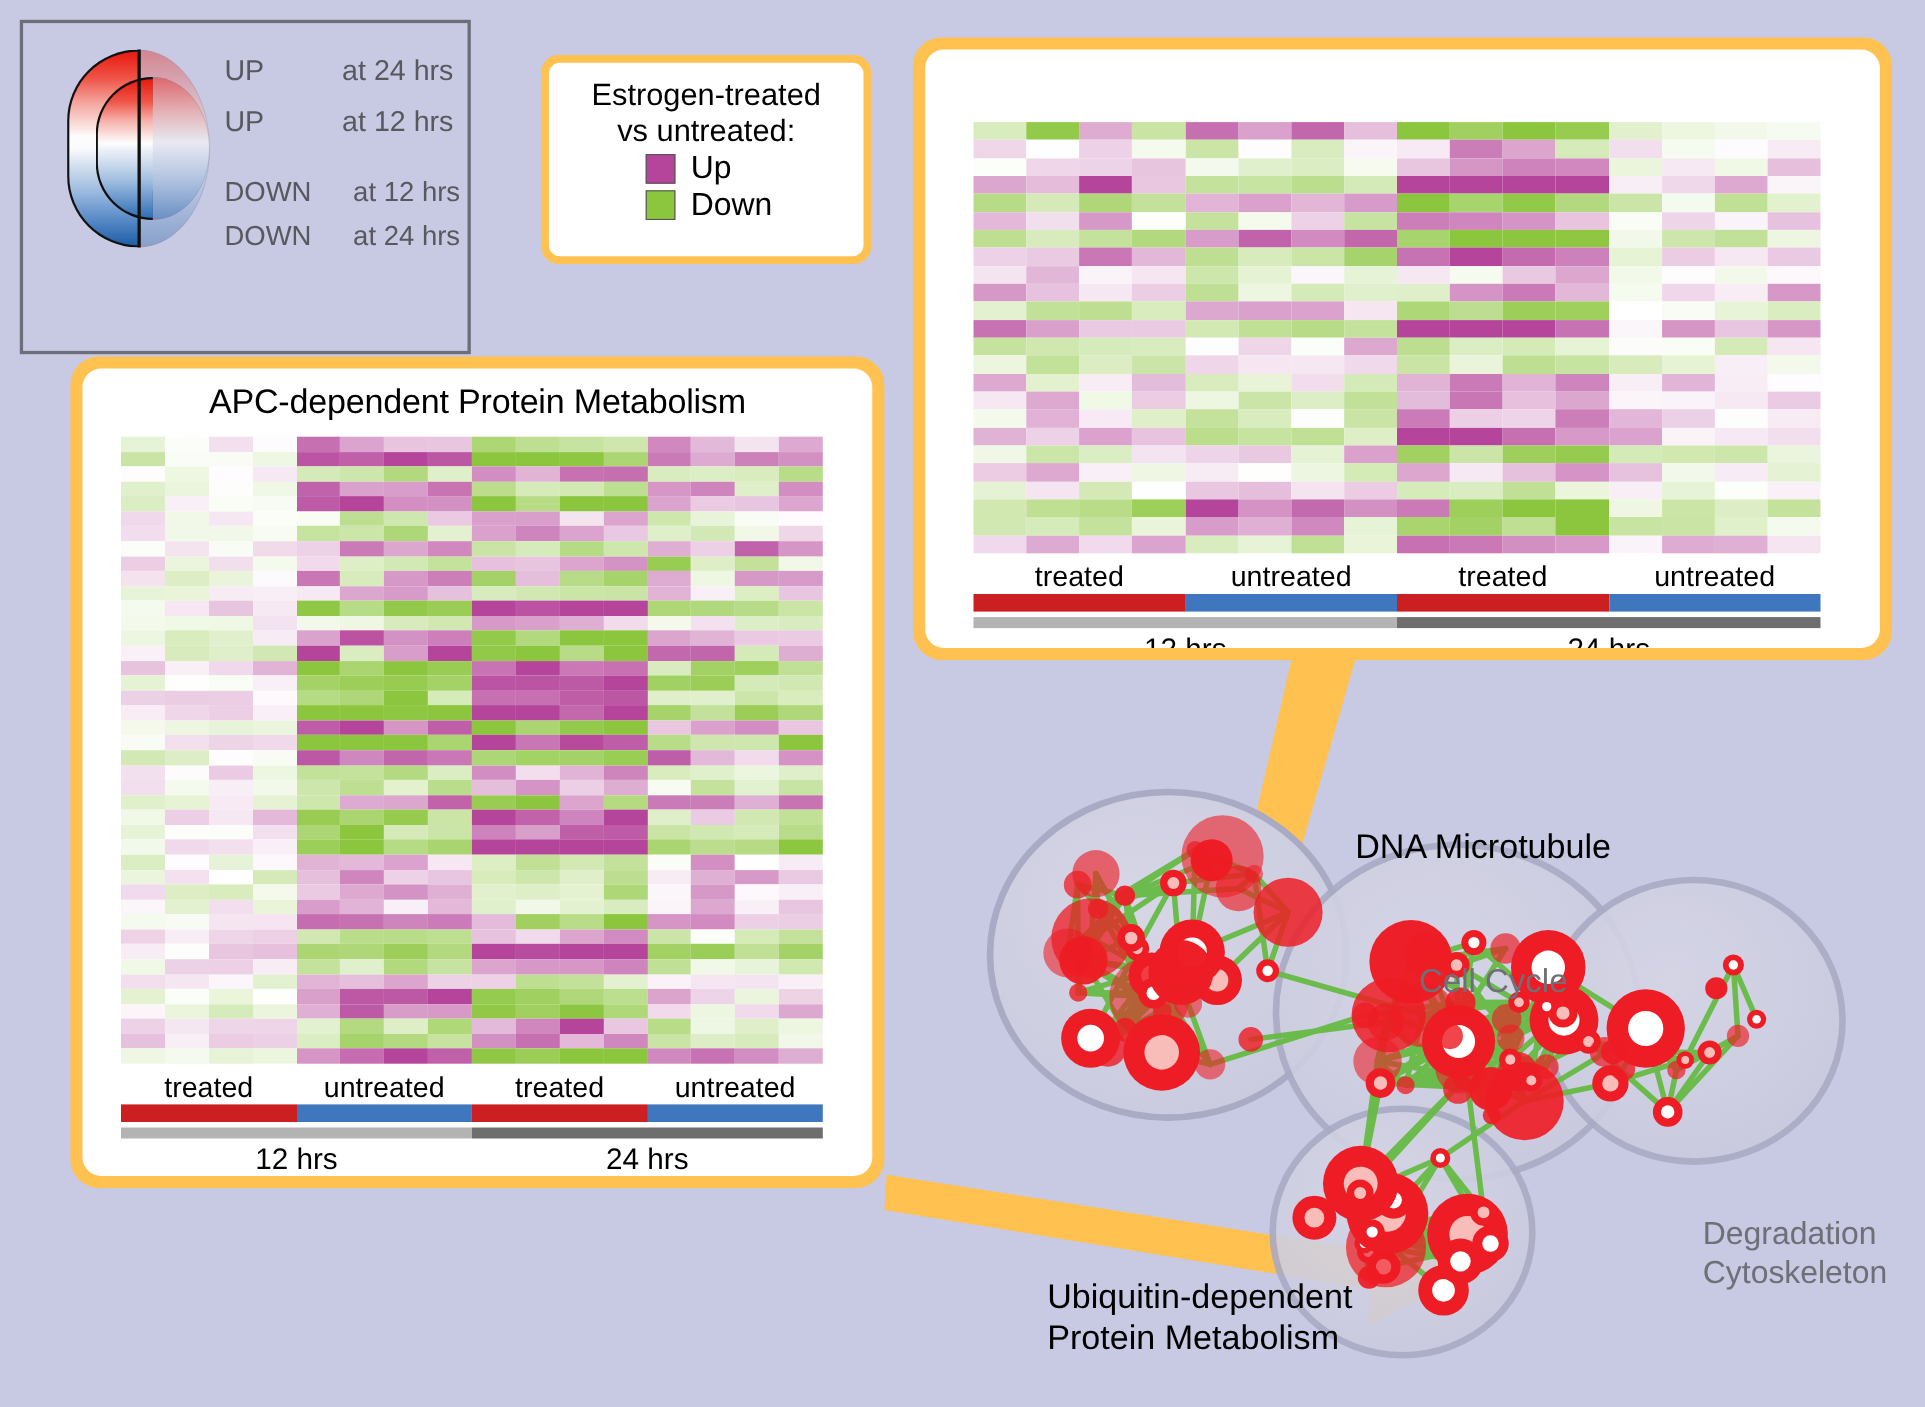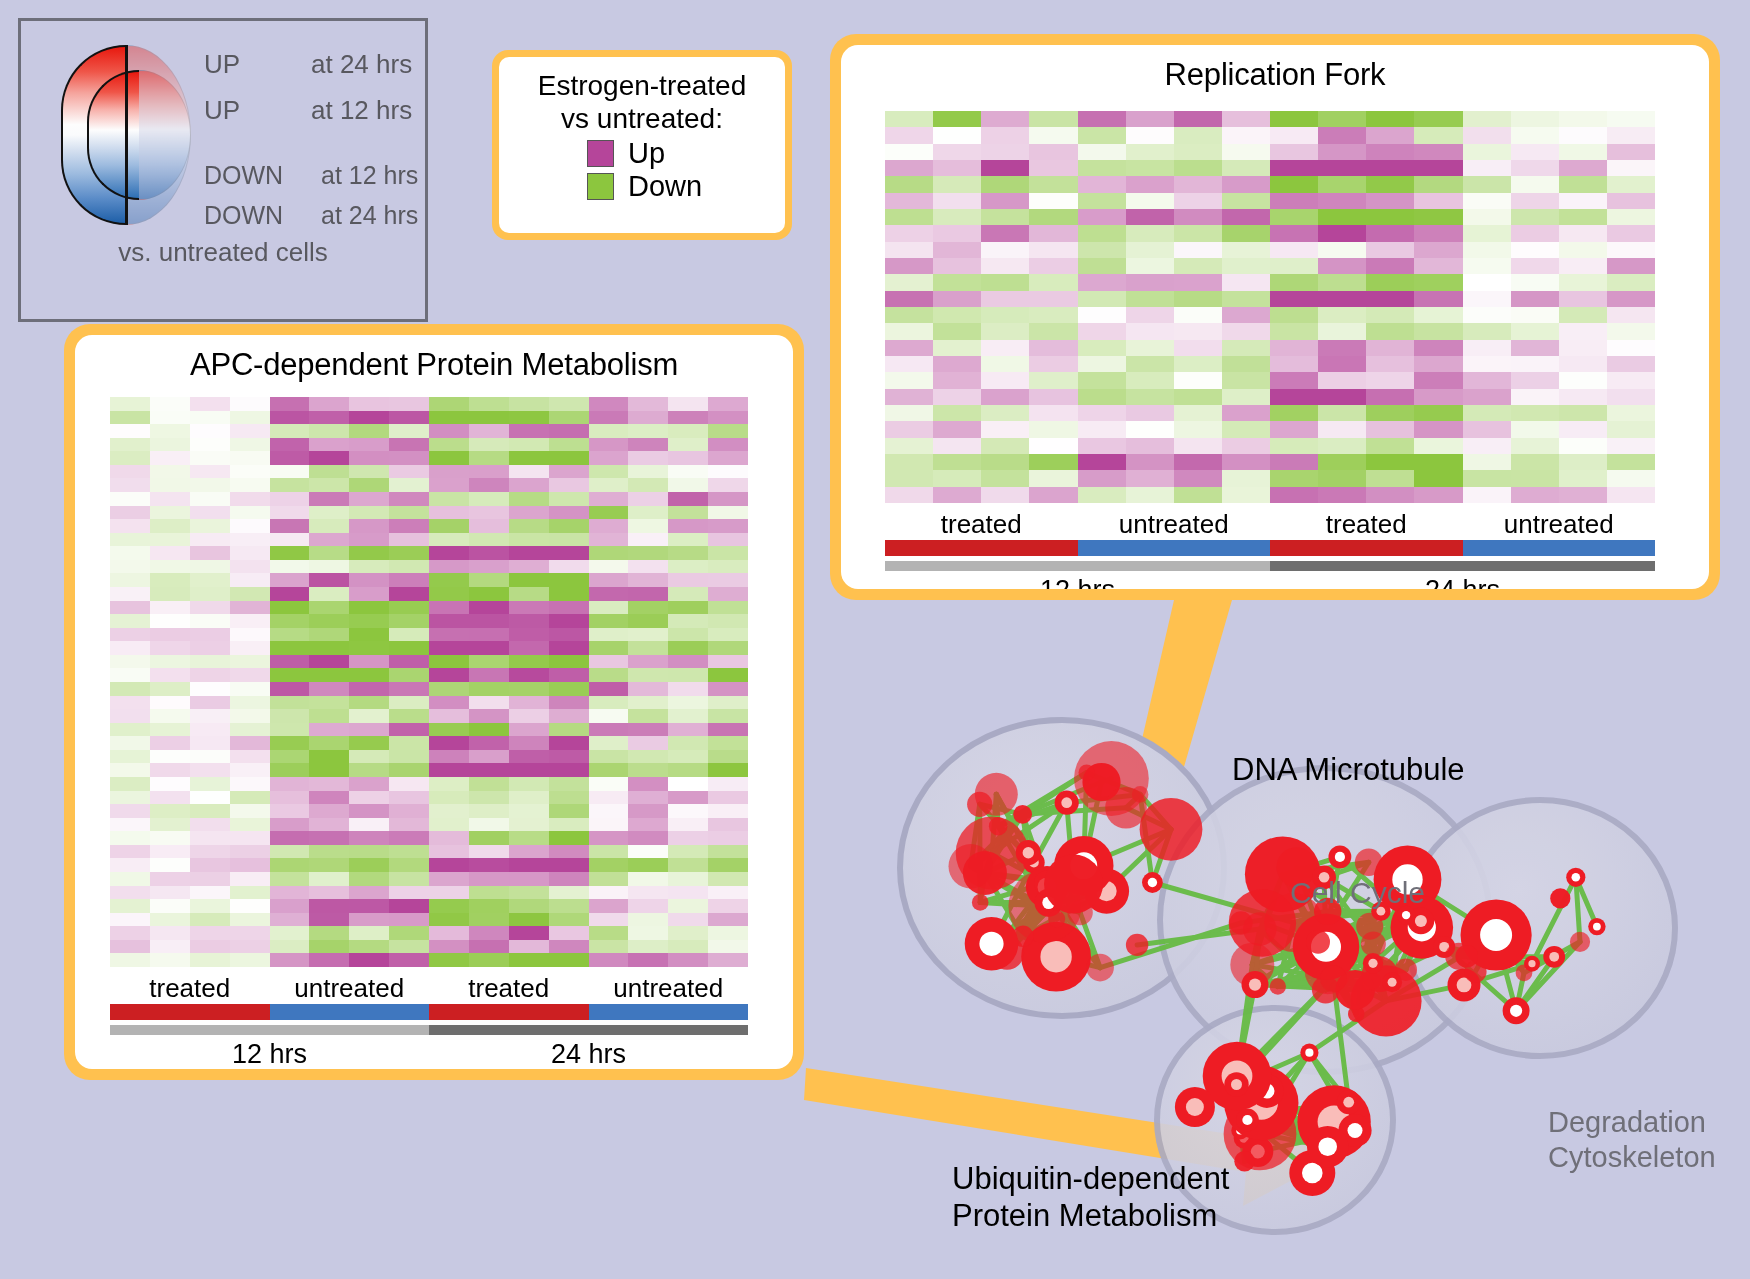--- a/index.html
+++ b/index.html
@@ -111,21 +111,20 @@
   </div>
   <div class="ring-lbl" style="left:183px; top:28px;">UP</div>
   <div class="ring-lbl" style="left:290px; top:28px;">at 24 hrs</div>
   <div class="ring-lbl" style="left:183px; top:74px;">UP</div>
   <div class="ring-lbl" style="left:290px; top:74px;">at 12 hrs</div>
   <div class="ring-lbl small" style="left:183px; top:140px;">DOWN</div>
   <div class="ring-lbl small" style="left:300px; top:140px;">at 12 hrs</div>
   <div class="ring-lbl small" style="left:183px; top:180px;">DOWN</div>
   <div class="ring-lbl small" style="left:300px; top:180px;">at 24 hrs</div>
   <div class="foot">
-    <div>vs. untreated cells</div>
   </div>
 </div>
 
 <div id="estrogen-key">
   <div class="inner">
     <div class="kt">Estrogen-treated</div>
     <div class="kt">vs untreated:</div>
     <div class="krow">
       <span class="swatch" id="sw-up" style="background: rgb(181, 69, 154);"></span>
       <span class="klab">Up</span>
@@ -583,21 +582,20 @@
   <div>Degradation</div>
   <div>Cytoskeleton</div>
 </div>
 <div class="netlabel" id="lbl-ub">
   <div>Ubiquitin-dependent</div>
   <div>Protein Metabolism</div>
 </div>
 
 <div class="panel" id="panel-rf">
   <div class="pinner">
-    <div class="ptitle">Replication Fork</div>
     <div class="hm" id="hm-rf" style="left: 44px; top: 66px; width: 770px; height: 392px; grid-template-columns: repeat(16, 1fr); grid-template-rows: repeat(24, 1fr);">
         <div class="cell" style="background:rgb(216,236,190)"></div>
         <div class="cell" style="background:rgb(147,202,74)"></div>
         <div class="cell" style="background:rgb(222,171,209)"></div>
         <div class="cell" style="background:rgb(201,228,165)"></div>
         <div class="cell" style="background:rgb(198,112,177)"></div>
         <div class="cell" style="background:rgb(217,161,204)"></div>
         <div class="cell" style="background:rgb(194,103,172)"></div>
         <div class="cell" style="background:rgb(230,191,220)"></div>
         <div class="cell" style="background:rgb(140,198,62)"></div>

